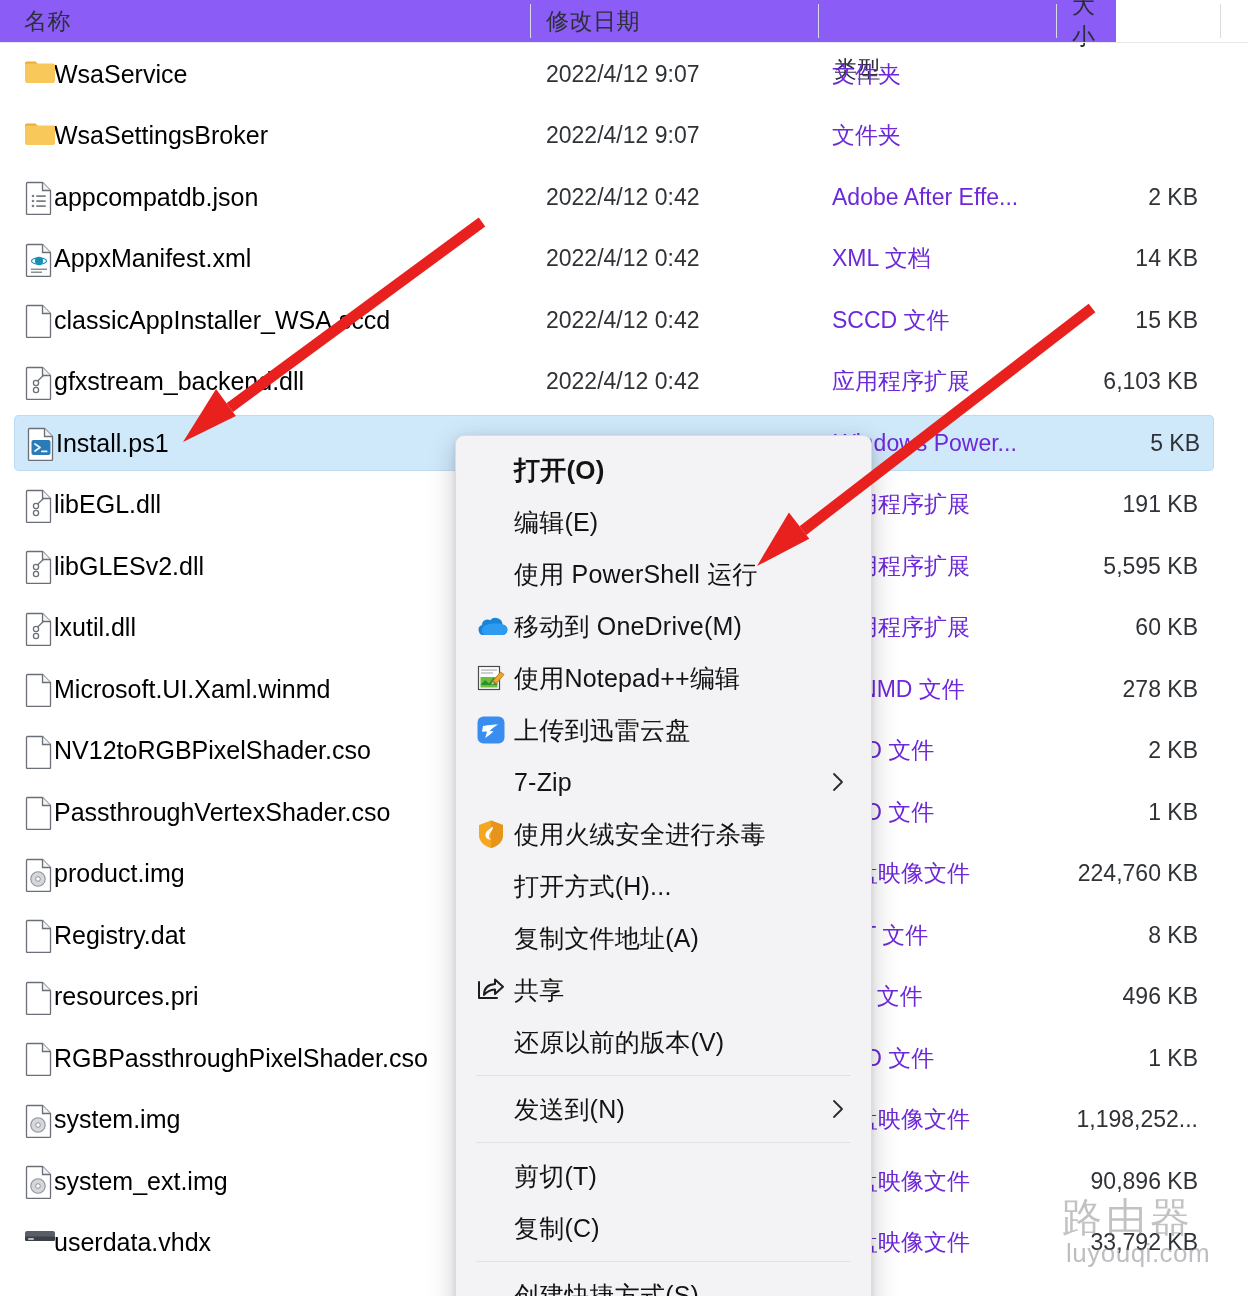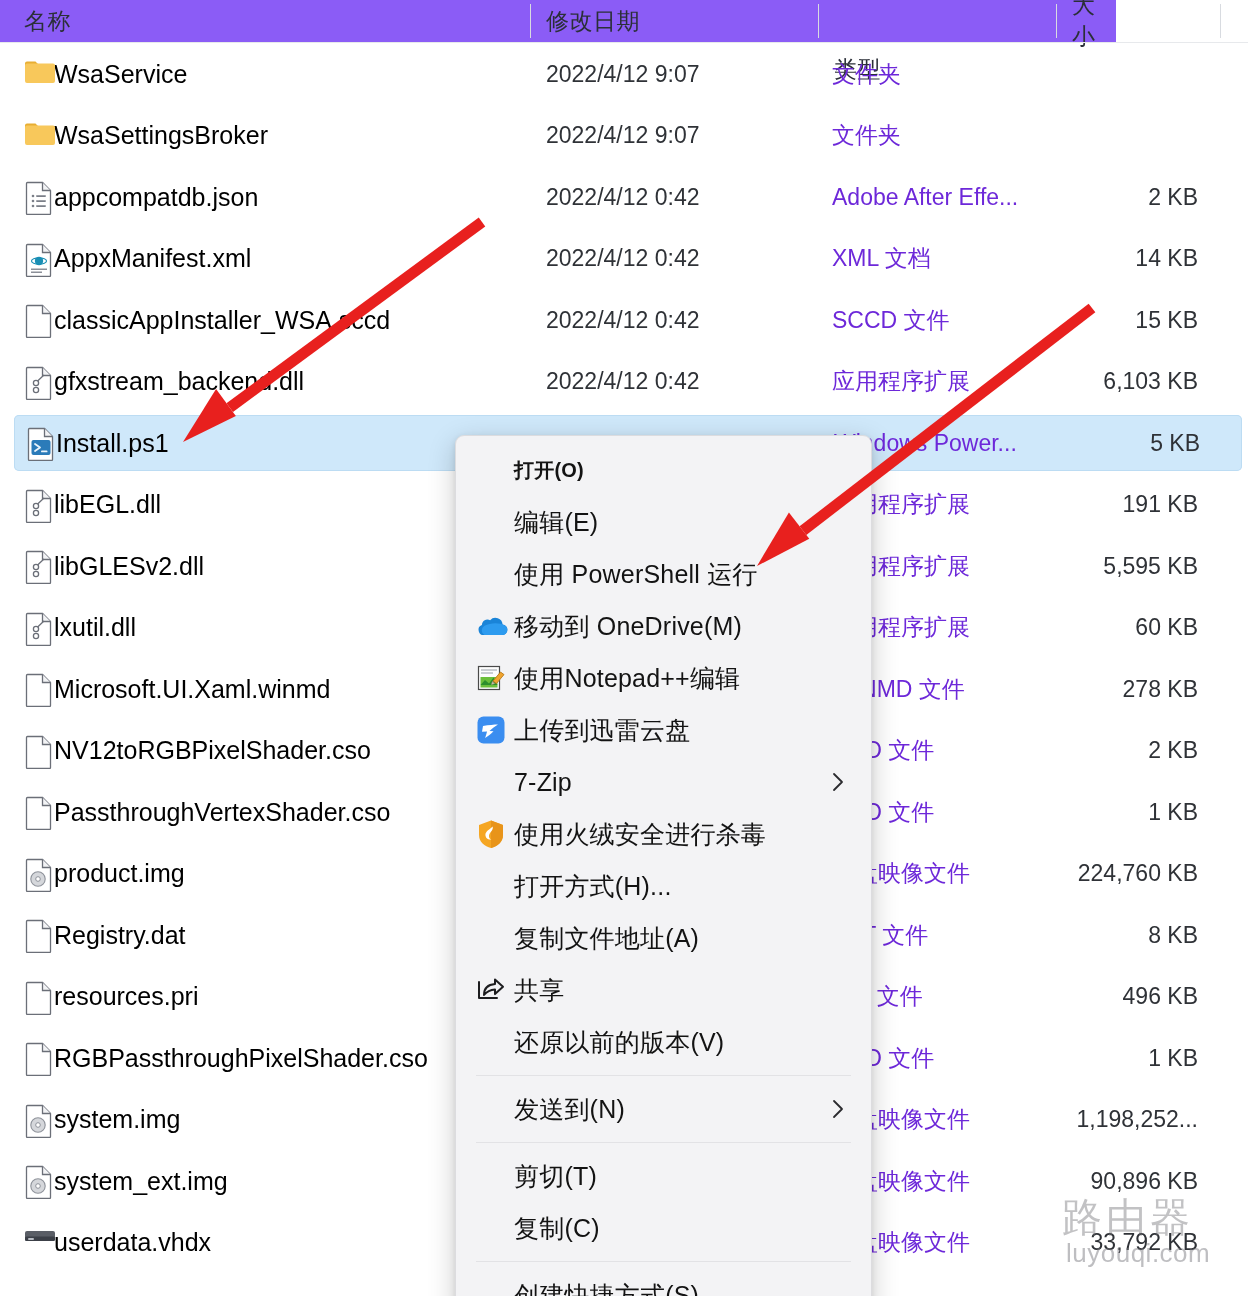--- a/index.html
+++ b/index.html
@@ -83,21 +83,21 @@
     position:relative;height:52px;display:flex;align-items:center;
     padding-left:12px;
   }
   .mi .mi-icon{
     width:46px;height:34px;flex:0 0 46px;
     display:flex;align-items:center;justify-content:center;
   }
   .mi .mi-label{
     font-size:25px;color:#131313;white-space:nowrap;letter-spacing:.2px;
   }
-  .mi.bold .mi-label{font-weight:bold;font-size:20px;}
+  .mi.bold .mi-label{font-weight:bold;font-size:26px;}
   .mi .chev{
     position:absolute;right:26px;top:50%;transform:translateY(-50%);
     width:14px;height:22px;
   }
   .msep{height:1px;background:#e2e2e5;margin:7px 20px;}
 
   
   .arrow-layer{position:absolute;inset:0;pointer-events:none;}
 
   
@@ -232,21 +232,21 @@
           <path d="M13.6 14.9 L20 9"></path>
         </g>
      </svg>
           </span>
          <span>gfxstream_backend.dll</span>
        </div>
        <div class="cell-date">2022/4/12 0:42</div>
        <div class="cell-type">应用程序扩展</div>
        <div class="cell-size">6,103 KB</div>
       </div>
-      <div class="row selected" style="top: 415px; padding-left: 28px;">
+      <div class="row selected" style="top: 415px;">
         <div class="cell-name">
          <span class="ficon">
             <svg width="30" height="34" viewBox="0 0 30 34">
        <path d="M3.5 1.5 h15 l8 8 v23 a1 1 0 0 1 -1 1 h-22 a1 1 0 0 1 -1 -1 v-30 a1 1 0 0 1 1 -1 z" fill="#fff" stroke="#6b6f78" stroke-width="1.3"></path>
        <path d="M18.5 1.5 v8 h8" fill="#f2f3f5" stroke="#6b6f78" stroke-width="1.3"></path>
        <rect x="5.5" y="13" width="19" height="15" rx="2" fill="#2b7bb9"></rect>
         <path d="M9 17 l5 3.5 l-5 3.5" fill="none" stroke="#eaf4fb" stroke-width="1.8" stroke-linecap="round" stroke-linejoin="round"></path>
         <rect x="15" y="23.5" width="6.5" height="1.8" rx=".9" fill="#eaf4fb"></rect>
      </svg>
           </span>

